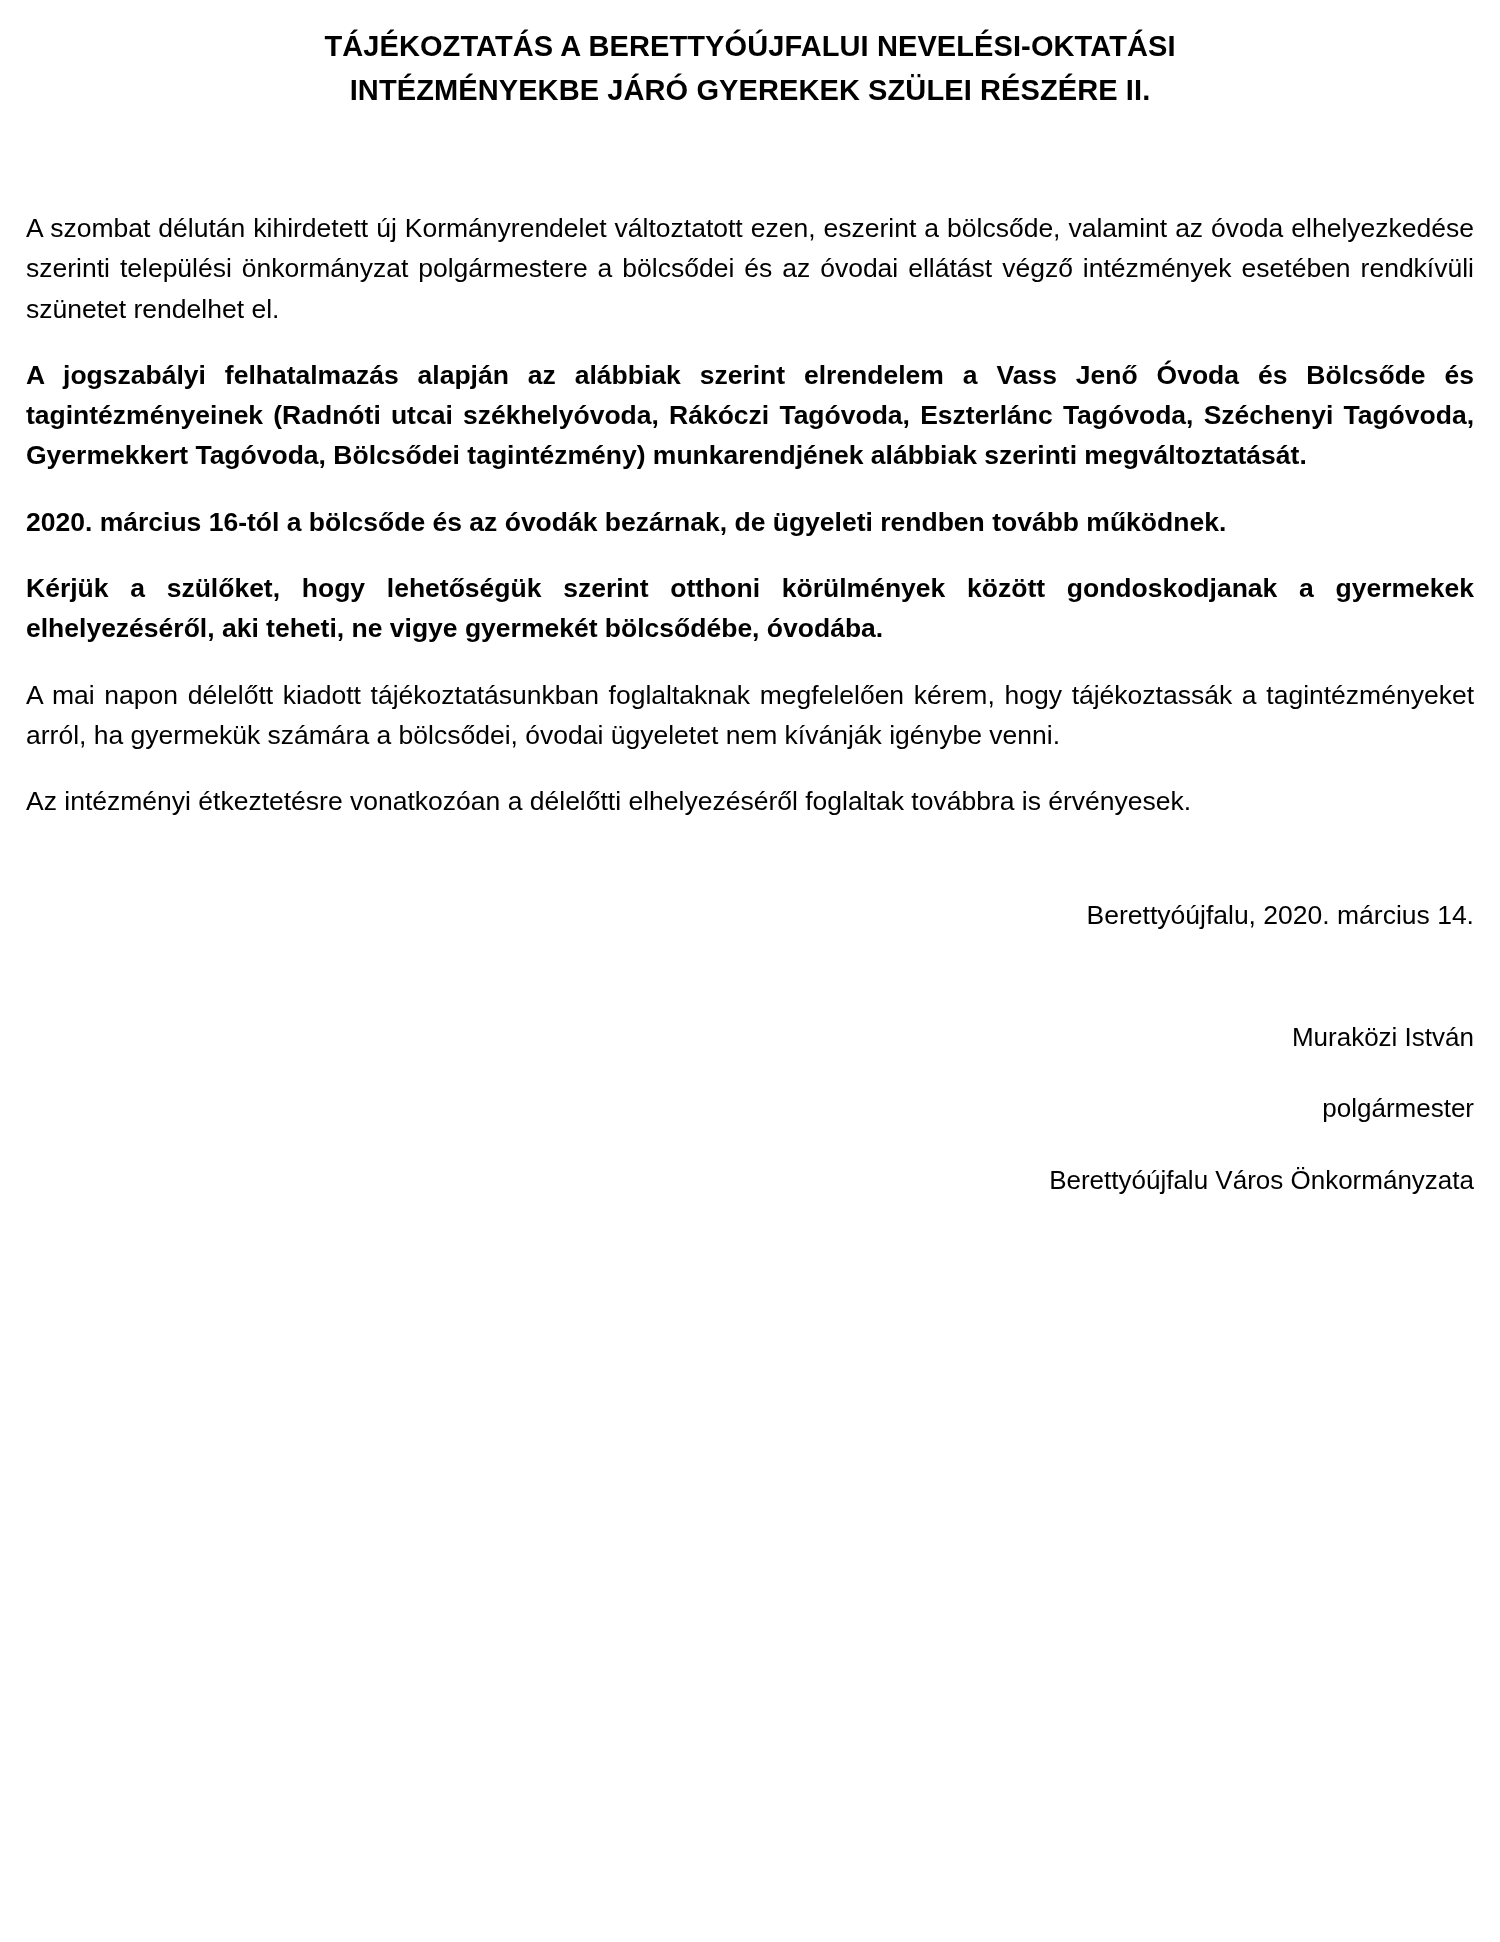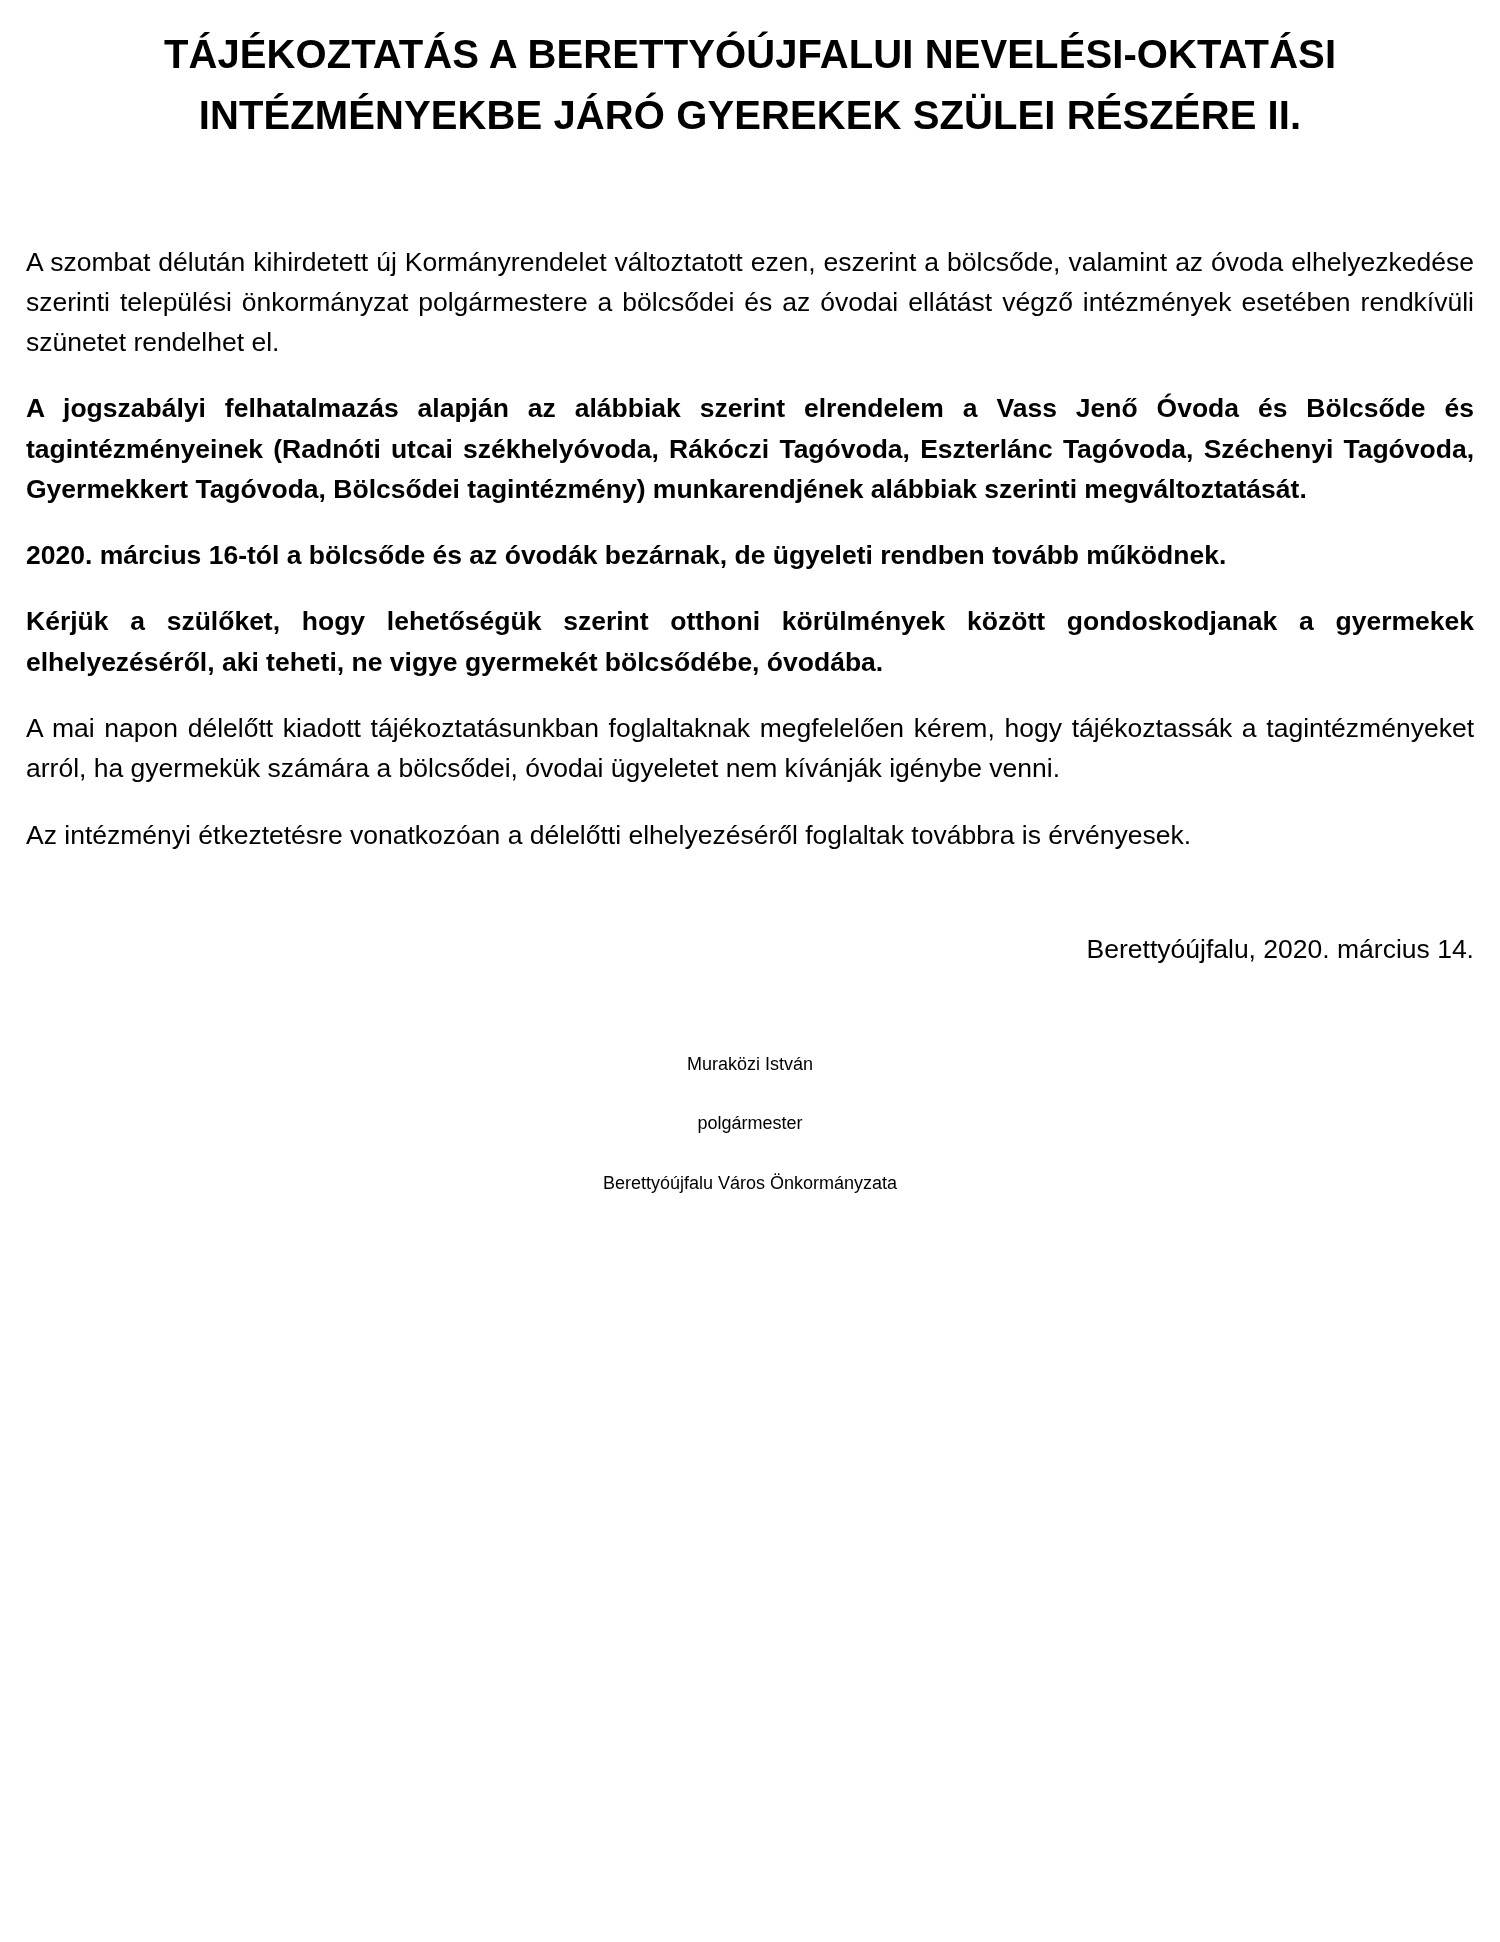--- a/index.html
+++ b/index.html
@@ -15,21 +15,21 @@
   }
   .page {
     box-sizing: border-box;
     width: 1500px;
     min-height: 1942px;
     padding: 24px 26px 10px 26px;
   }
   .doc-title {
     text-align: center;
     font-weight: bold;
-    font-size: 40px;
+    font-size: 29px;
     line-height: 1.52;
     letter-spacing: 0.1px;
     margin: 0 auto;
     max-width: 1180px;
   }
   .spacer-after-title {
     height: 96px;
   }
   p.body-par {
     font-size: 26.5px;
@@ -52,23 +52,24 @@
     font-size: 26.5px;
     line-height: 1.52;
     margin: 0 0 26px 0;
     text-align: right;
   }
   .signature {
     margin-top: 82px;
     text-align: center;
   }
   .signature p {
-    font-size: 18px;
+    font-size: 26px;
     line-height: 1.52;
     margin: 0 0 32px 0;
+    text-align: right;
   }
   .signature p:last-child {
     margin-bottom: 0;
   }
 </style>
 </head>
 <body>
 
 <div class="page">
 

